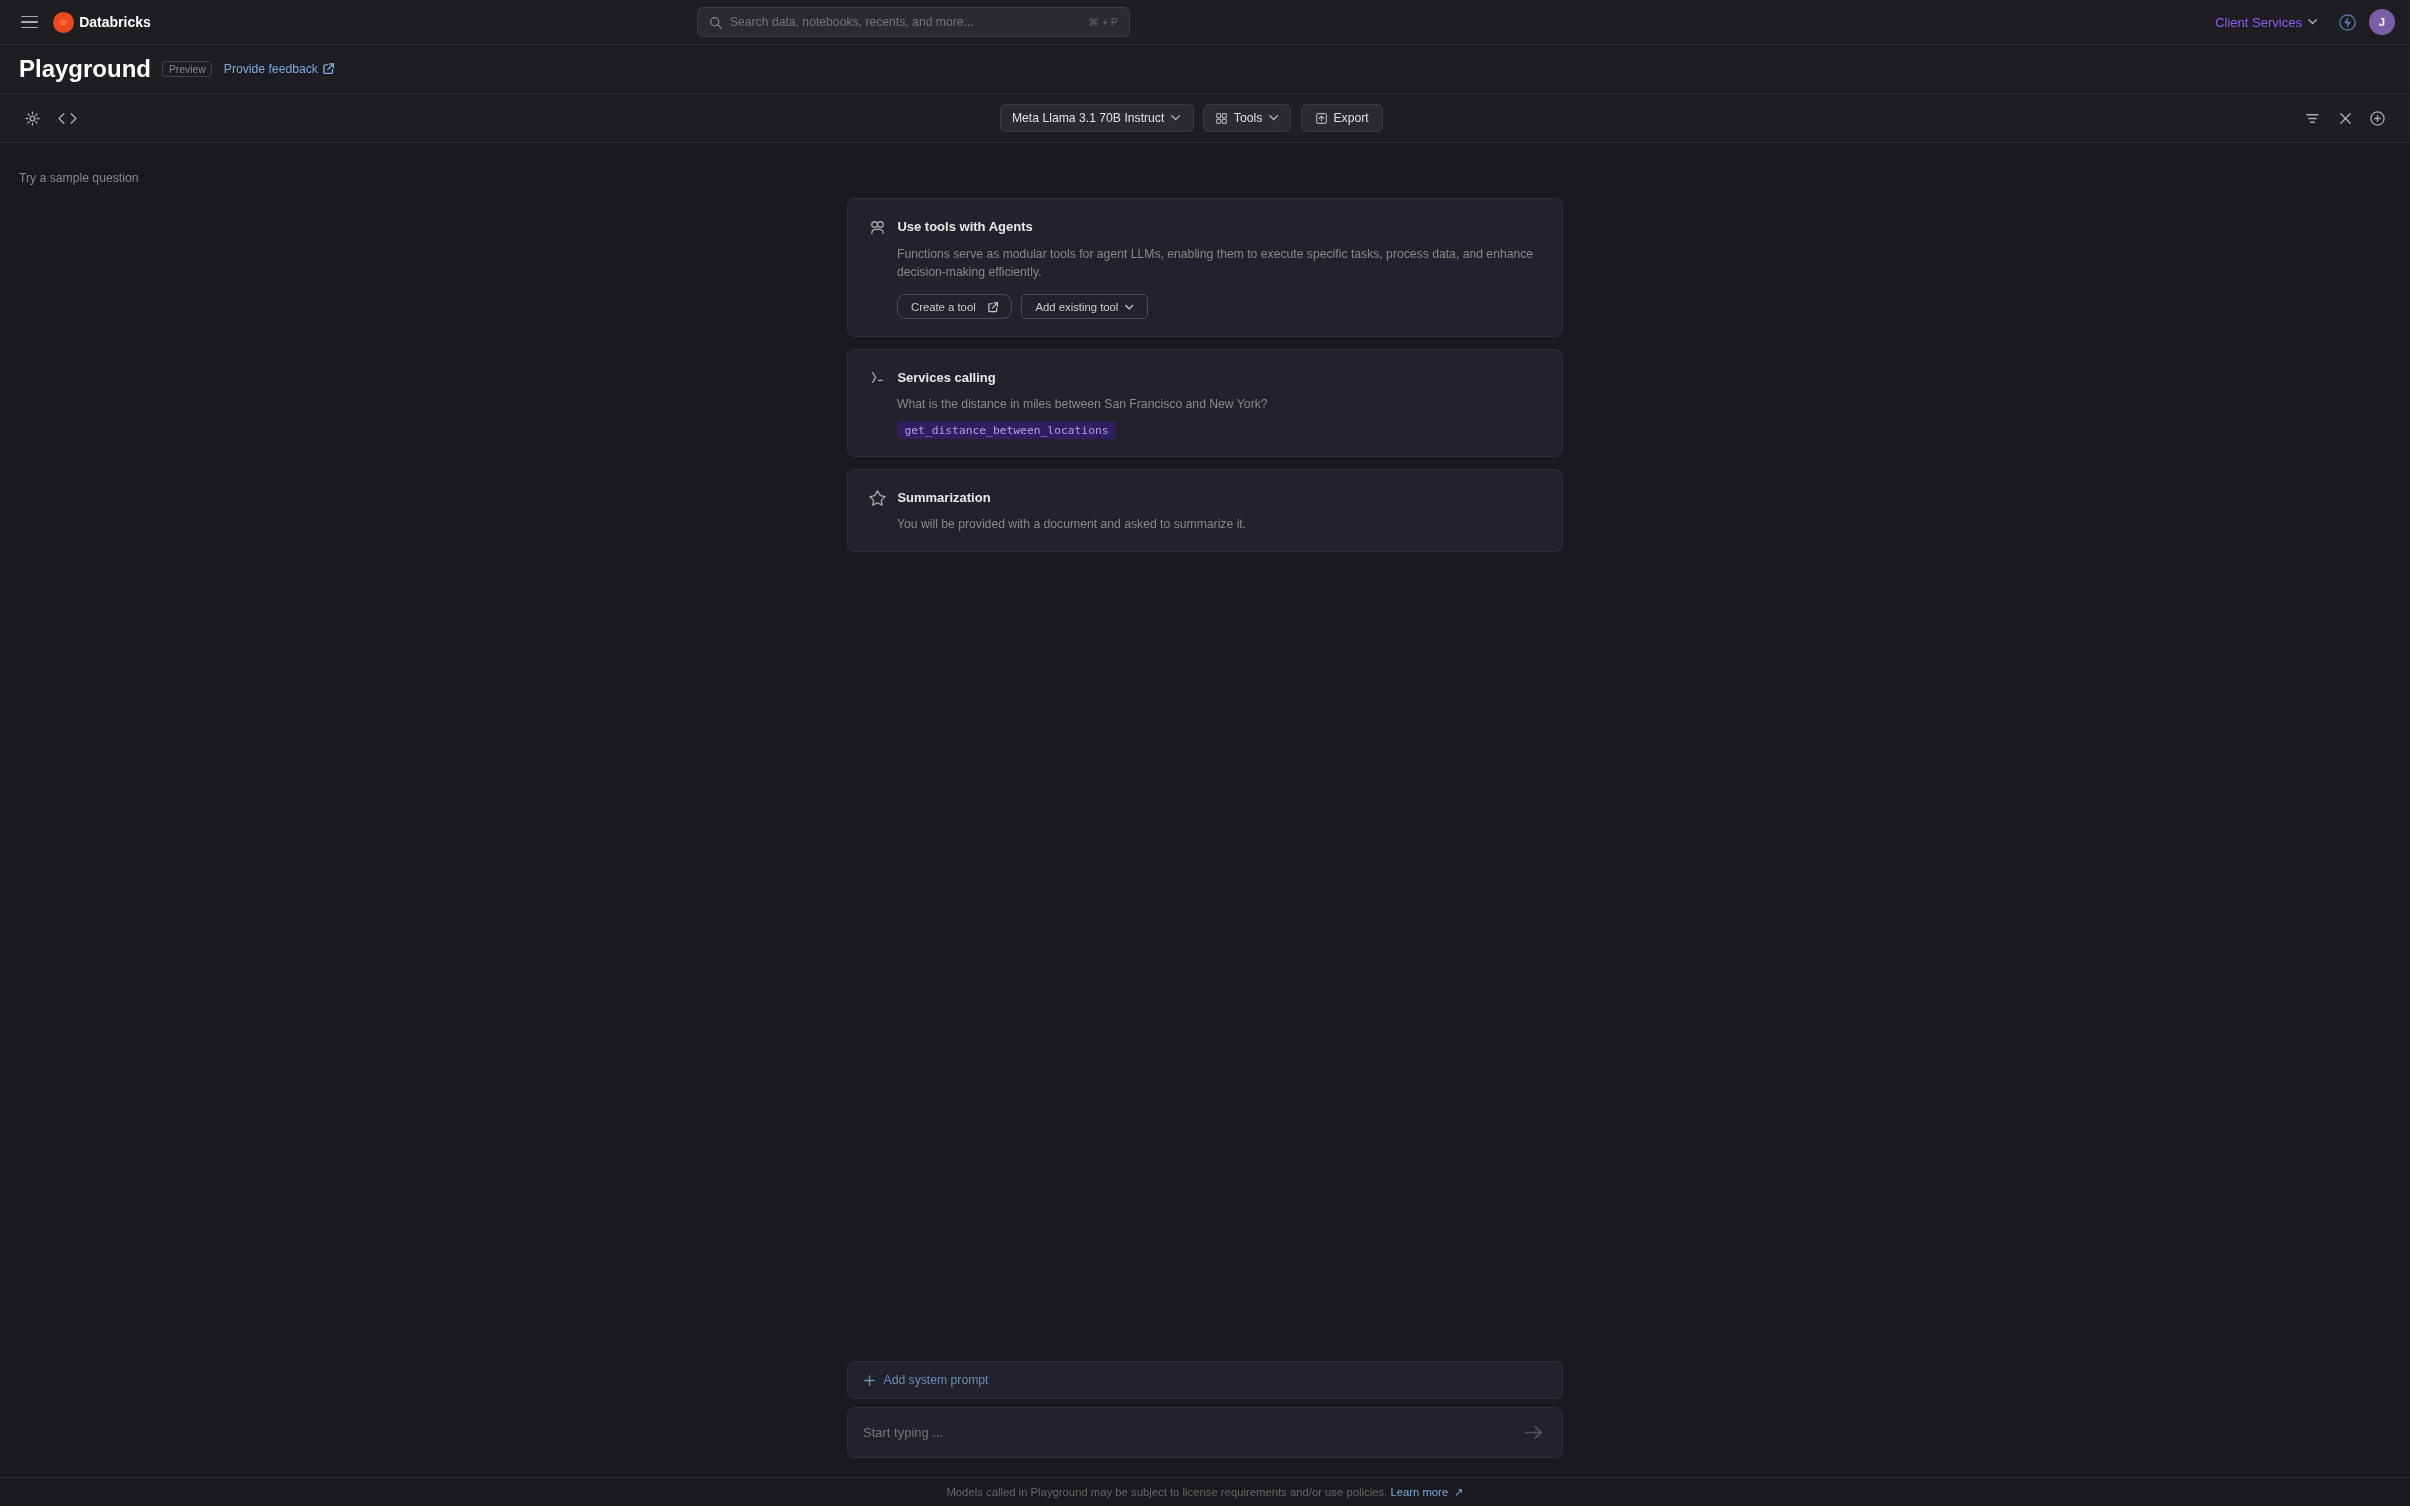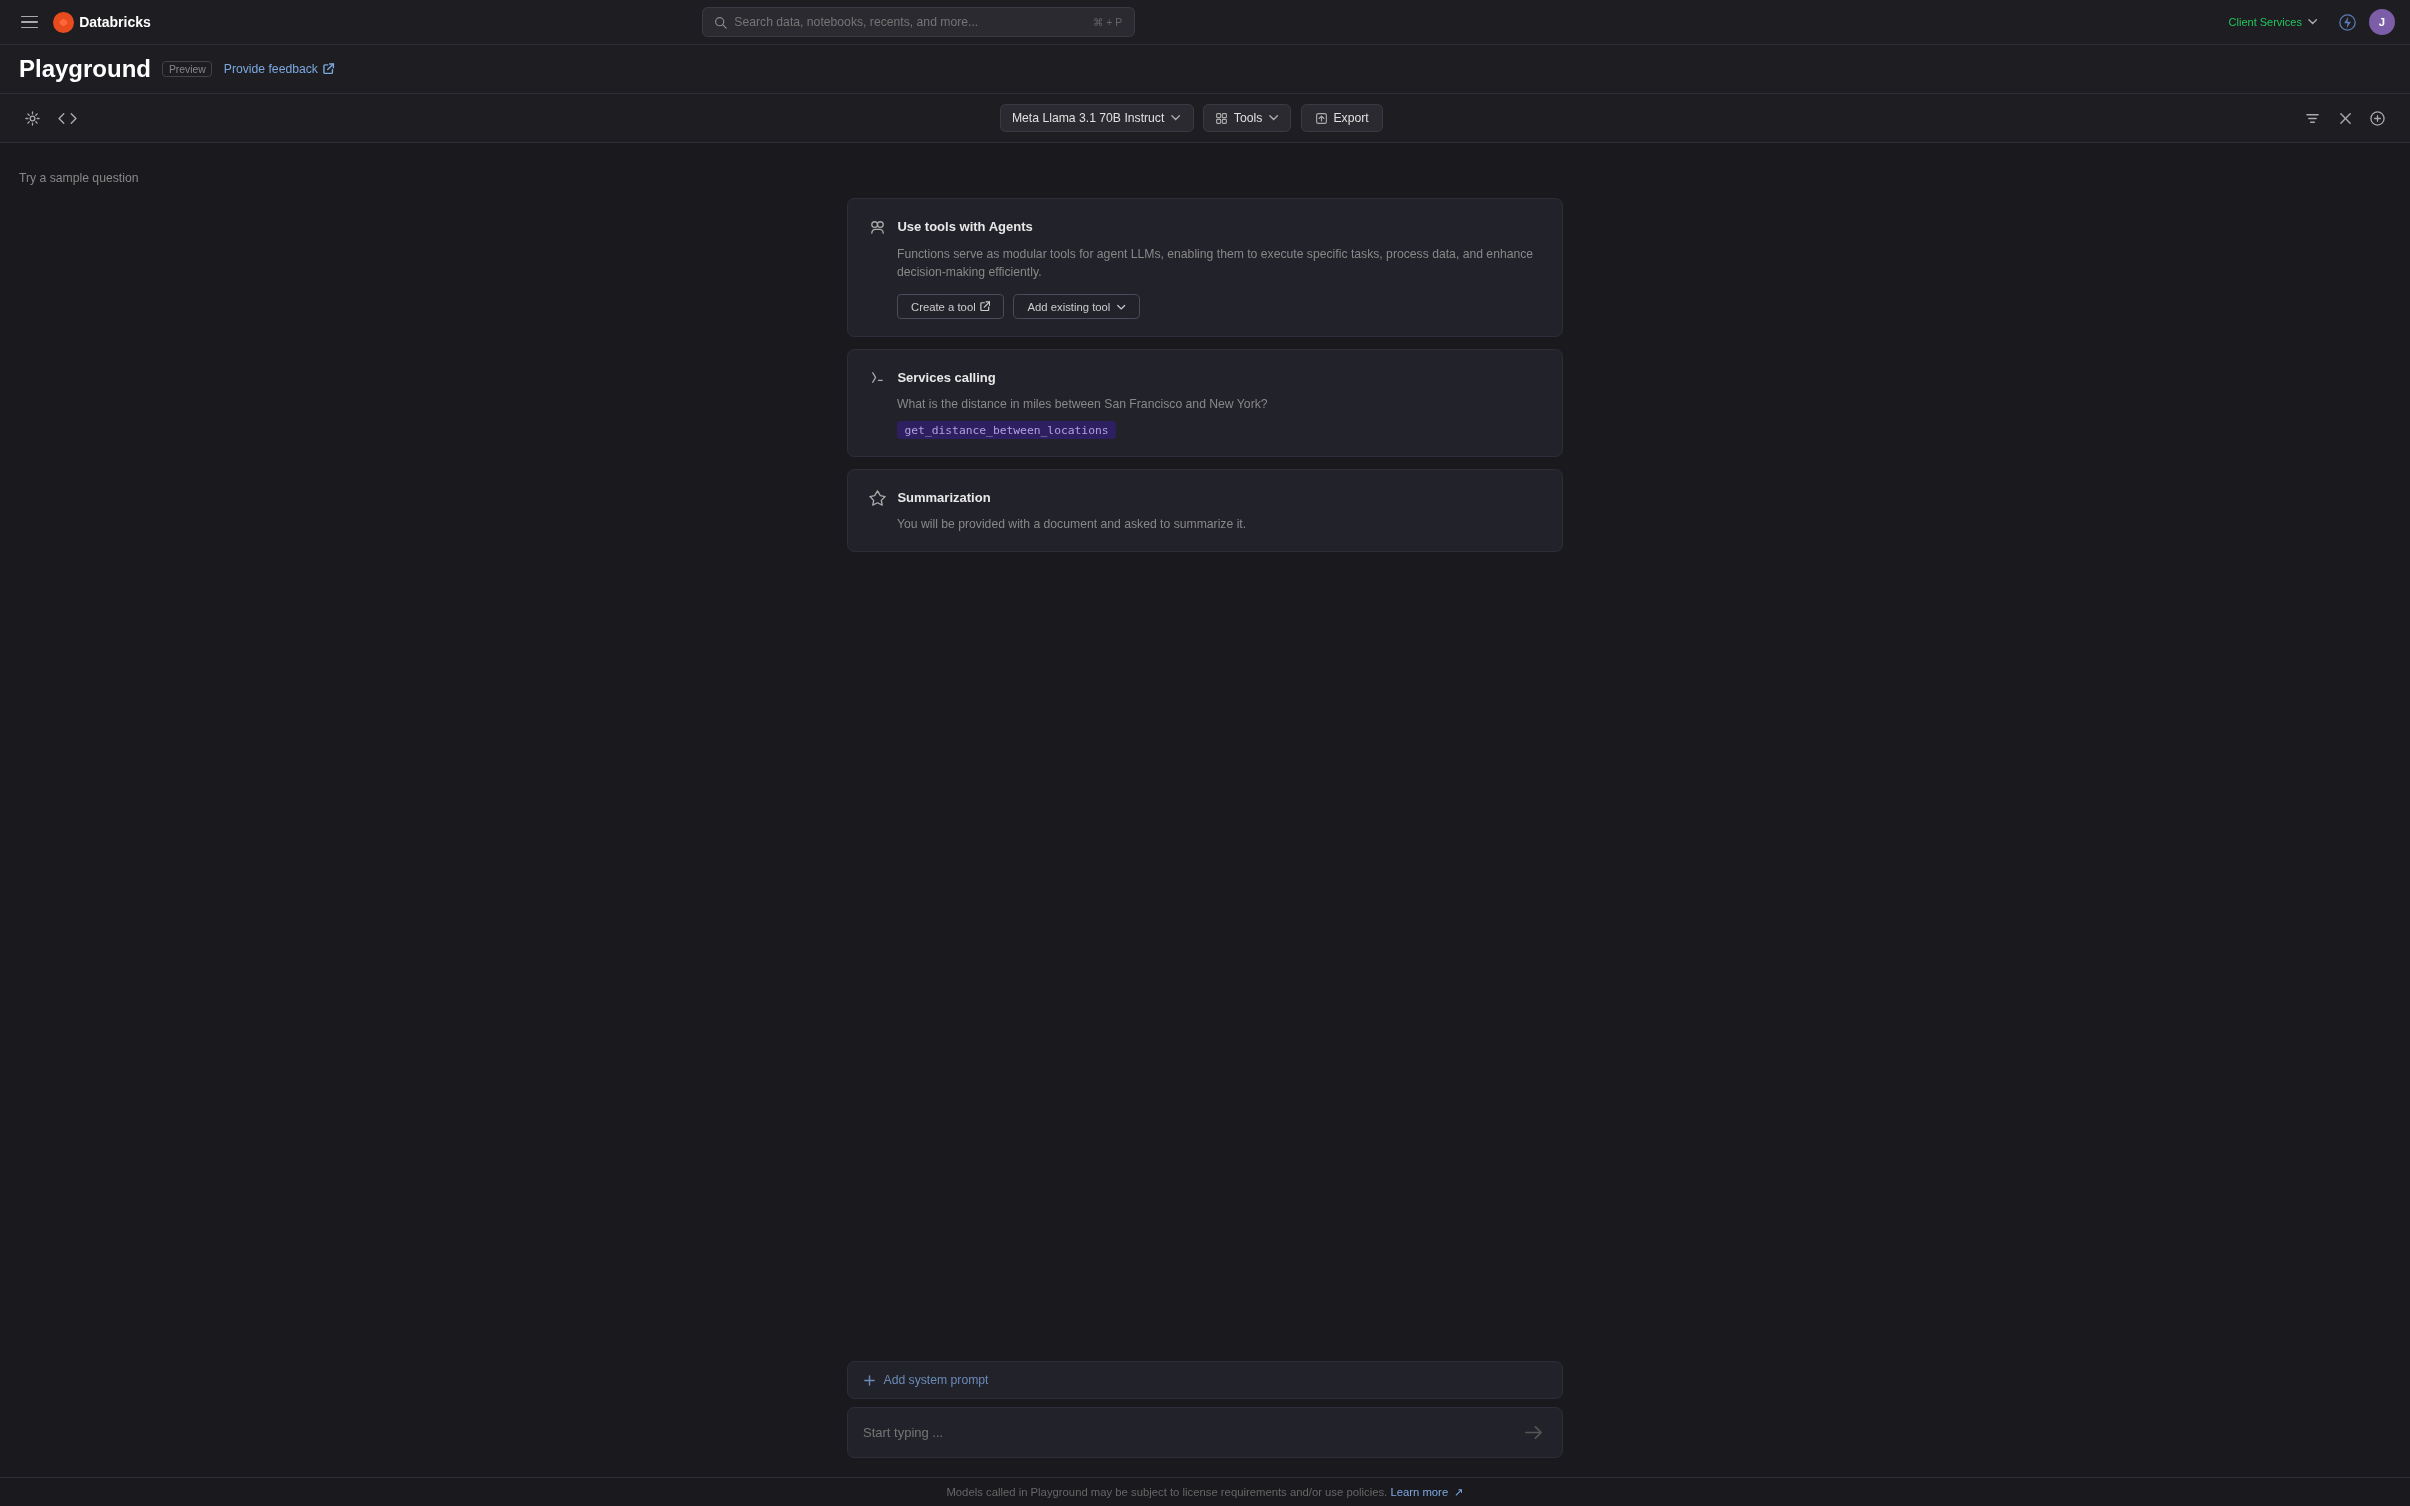--- a/index.html
+++ b/index.html
@@ -69,22 +69,22 @@
       font-size: 10.4px;
       color: #666;
       white-space: nowrap;
     }
 
     .topnav-right { display: flex; align-items: center; gap: 11.3px; margin-left: auto; }
     .client-services-btn {
       display: flex; align-items: center; gap: 4.7px;
       background: transparent;
       border: none;
-      color: #22c55e;
-      font-size: 11px;
+      color: #8b5cf6;
+      font-size: 13px;
       cursor: pointer;
       padding: 3.8px 7.5px;
       border-radius: 3.8px;
     }
     .avatar {
       width: 26px; height: 26px;
       background: #7b5ea7;
       border-radius: 50%;
       display: flex; align-items: center; justify-content: center;
       font-size: 11.3px; font-weight: 600; color: #fff;
@@ -249,24 +249,24 @@
       line-height: 1.5;
       margin-left: 30px;
     }
     .card-actions {
       display: flex;
       gap: 9.4px;
       margin-top: 13px;
       margin-left: 30px;
     }
     .create-tool-btn {
-      display: flex; align-items: flex-start; gap: 4px;
+      display: flex; align-items: flex-end; gap: 12px;
       background: transparent;
       border: 0.9px solid #4a4a5a;
-      border-radius: 4px;
+      border-radius: 9px;
       padding: 5.6px 13px;
       color: #ccc;
       font-size: 11.3px;
       cursor: pointer;
     }
     .add-existing-btn {
       display: flex; align-items: flex-end; gap: 5.6px;
       background: transparent;
       border: 0.9px solid #4a4a5a;
       border-radius: 4.7px;

